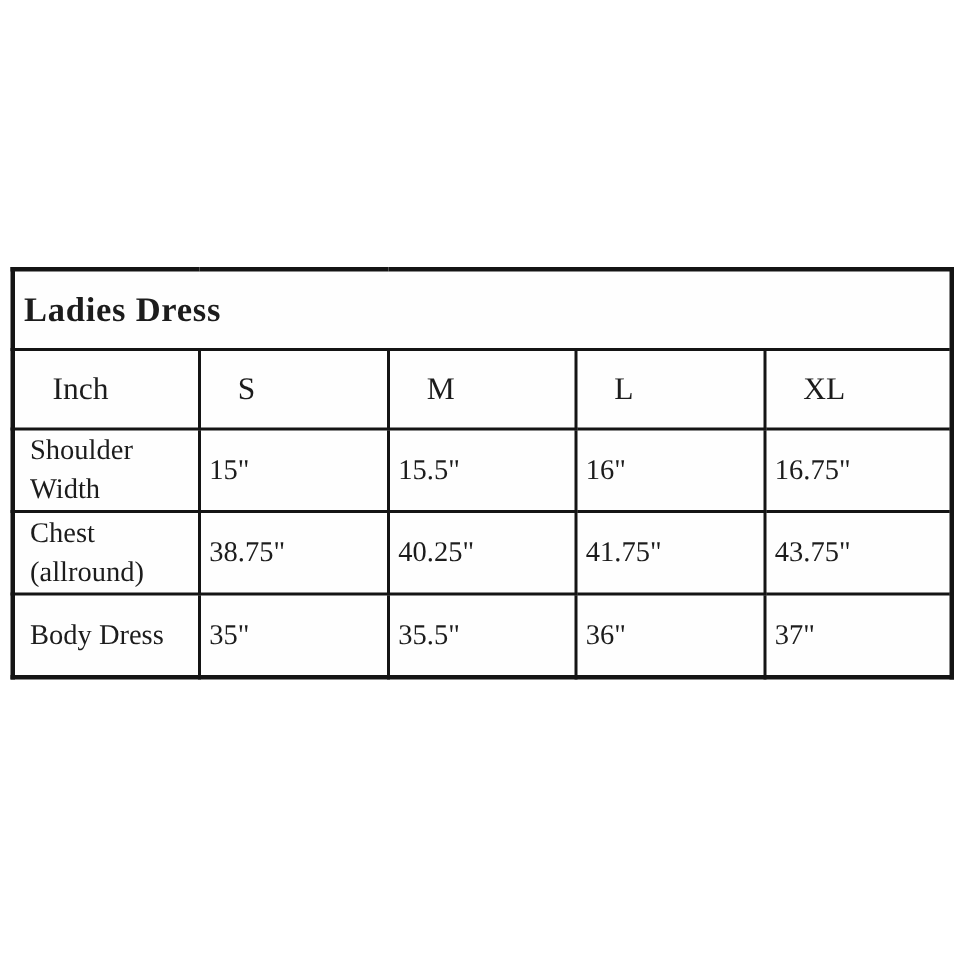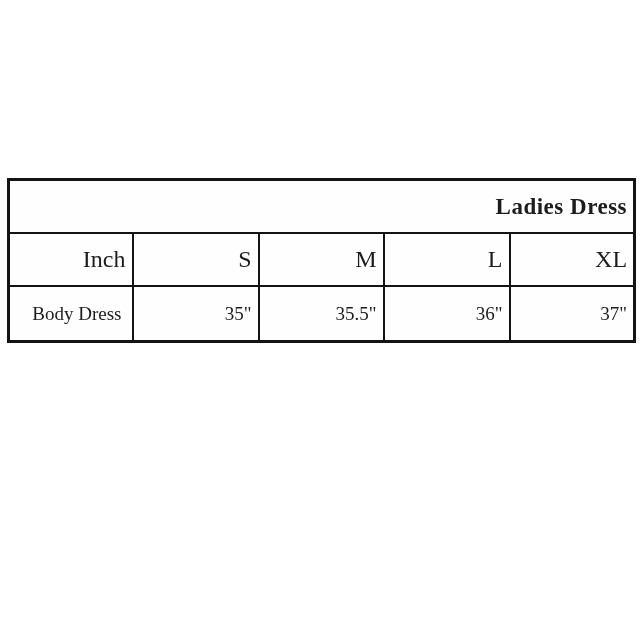--- a/index.html
+++ b/index.html
@@ -30,35 +30,35 @@
     table-layout: fixed;
     background: #fefefe;
   }
   table.size-table, table.size-table td {
     border: 2px solid #141414;
   }
   table.size-table {
     border-width: 3px;
   }
   td {
-    text-align: right;
+    text-align: left;
     vertical-align: middle;
     padding: 0 6px;
     overflow: hidden;
     margin-left: 20px;
   }
   td.title-cell {
     height: 51px;
     font-size: 23px;
     font-weight: bold;
     letter-spacing: 0.5px;
   }
   tr.header-row td {
     height: 51px;
-    font-size: 24px;
+    font-size: 21px;
     padding-left: 25px;
   }
   tr.data-row td {
     height: 53px;
     font-size: 19px;
     line-height: 1.35;
   }
   td.label-cell {
     padding: 0 10px;
   }
@@ -80,20 +80,34 @@
         <td colspan="5" class="title-cell">Ladies Dress</td>
       </tr>
       <tr class="header-row">
         <td>Inch</td>
         <td>S</td>
         <td>M</td>
         <td>L</td>
         <td>XL</td>
       </tr>
       <tr class="data-row">
+        <td class="label-cell">Shoulder Width</td>
+        <td>15"</td>
+        <td>15.5"</td>
+        <td>16"</td>
+        <td>16.75"</td>
+      </tr>
+      <tr class="data-row">
+        <td class="label-cell">Chest (allround)</td>
+        <td>38.75"</td>
+        <td>40.25"</td>
+        <td>41.75"</td>
+        <td>43.75"</td>
+      </tr>
+      <tr class="data-row">
         <td class="label-cell">Body Dress</td>
         <td>35"</td>
         <td>35.5"</td>
         <td>36"</td>
         <td>37"</td>
       </tr>
     </tbody>
   </table>
 </div>
 

